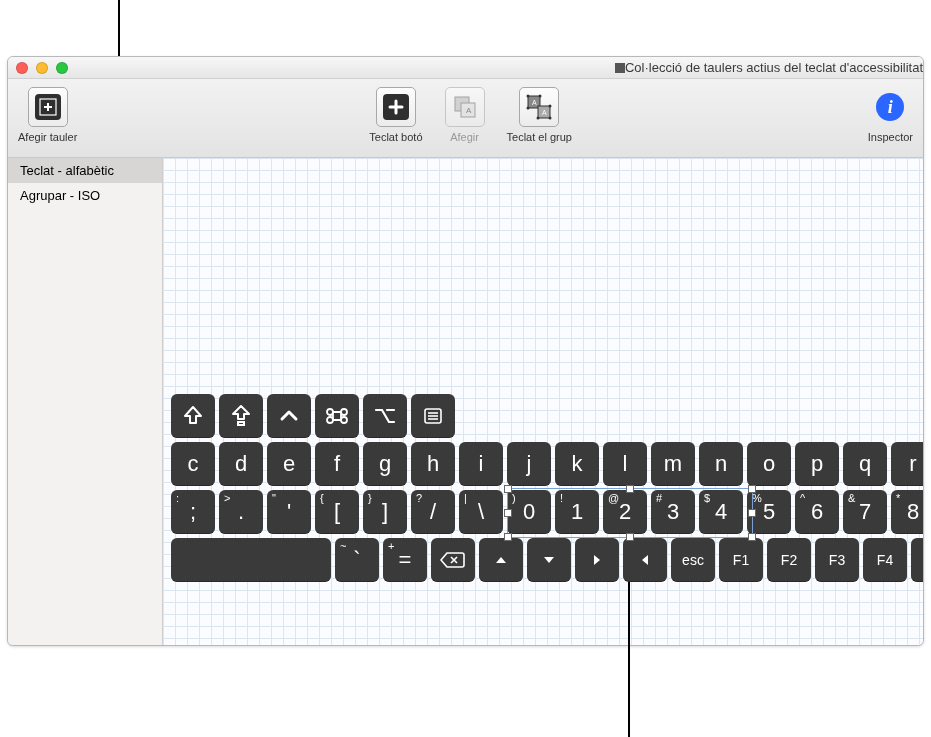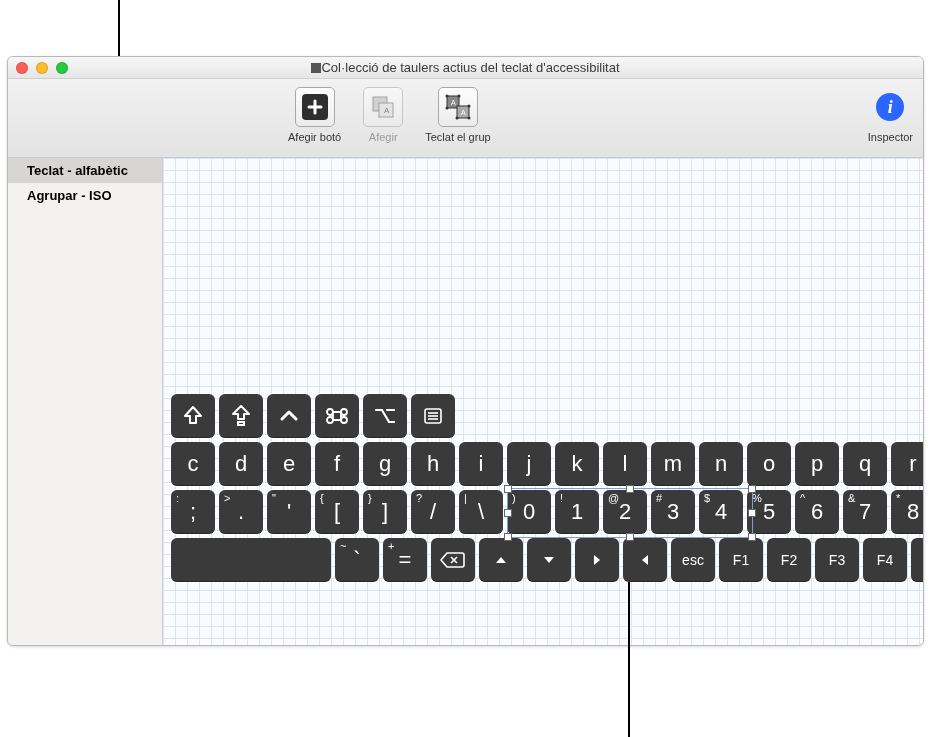--- a/index.html
+++ b/index.html
@@ -10,36 +10,36 @@
   .callout-bottom { position: absolute; left: 628px; top: 582px; width: 2px; height: 155px; background: #000; }
 
   .window { position: absolute; left: 7px; top: 56px; width: 917px; height: 590px; border: 1px solid #b8b8b8; border-radius: 6px; overflow: hidden; background: #ececec; box-shadow: 0 1px 3px rgba(0,0,0,.15); }
 
   .titlebar { height: 22px; background: linear-gradient(#f7f7f7,#e6e6e6); border-bottom: 1px solid #d0d0d0; display: flex; align-items: center; position: relative; }
   .traffic { display: flex; gap: 8px; margin-left: 8px; }
   .dot { width: 12px; height: 12px; border-radius: 50%; border: 0.5px solid rgba(0,0,0,.15); }
   .dot.red { background: #ff5f57; }
   .dot.yellow { background: #febc2e; }
   .dot.green { background: #28c840; }
-  .titlecenter { position: absolute; left: 0; right: 0; text-align: center; font-size: 13px; color: #3a3a3a; display: flex; align-items: center; justify-content: center; pointer-events: none; }
+  .titlecenter { position: absolute; left: 0; right: 0; text-align: center; font-size: 13px; color: #3a3a3a; display: flex; align-items: center; justify-content: flex-end; pointer-events: none; }
   .titleicon { width: 10px; height: 10px; background: #555; display: inline-block; }
 
   .toolbar { height: 79px; background: linear-gradient(#f2f2f2,#e3e3e3); border-bottom: 1px solid #c8c8c8; display: flex; align-items: flex-start; padding: 8px 10px 0 10px; }
   .toolbtn { display: flex; flex-direction: column; align-items: center; font-size: 11px; color: #333; margin-right: 22px; cursor: default; }
   .toolbtn .iconbox { width: 40px; height: 40px; border: 1px solid #a8a8a8; border-radius: 5px; background: linear-gradient(#fdfdfd,#ececec); display: flex; align-items: center; justify-content: center; margin-bottom: 4px; }
   .toolbtn .iconinner { width: 26px; height: 26px; background: #2f2f2f; border-radius: 4px; display: flex; align-items: center; justify-content: center; color: #fff; }
   .toolbtn.disabled { color: #9a9a9a; }
   .toolbtn.disabled .iconbox { opacity: .55; }
   .spacer-flex { flex: 1; }
   .infobtn .circle { width: 28px; height: 28px; border-radius: 50%; background: #2a66ff; color: #fff; font-family: Georgia, serif; font-style: italic; font-weight: bold; font-size: 18px; display: flex; align-items: center; justify-content: center; }
   .infobtn { margin-right: 0; }
 
   .content { display: flex; height: calc(100% - 101px); }
   .sidebar { width: 155px; background: #f4f2f0; border-right: 1px solid #cfcfcf; }
-  .sideitem { padding: 5px 19px; font-size: 13px; cursor: default; font-weight: bold; }
+  .sideitem { padding: 5px 12px; font-size: 13px; cursor: default; }
   .sideitem.selected { background: #d8d6d4; }
 
   .canvas { flex: 1; position: relative; overflow: hidden; background:
     repeating-linear-gradient(#dce6f0 0 1px, transparent 1px 12px),
     repeating-linear-gradient(90deg,#dce6f0 0 1px, transparent 1px 12px),
     repeating-linear-gradient(#bcd0e4 0 1px, transparent 1px 60px),
     repeating-linear-gradient(90deg,#bcd0e4 0 1px, transparent 1px 60px),
     #fafcff;
   }
 
@@ -70,32 +70,43 @@
         <div class="dot yellow"></div>
         <div class="dot green"></div>
       </div>
       <div class="titlecenter">
         <span class="titleicon"></span>
         <span>Col·lecció de taulers actius del teclat d'accessibilitat</span>
       </div>
     </div>
 
     <div class="toolbar">
+      <div class="toolbtn">
+        <div class="iconbox">
+            <div class="iconinner">
+          <svg width="18" height="18" viewBox="0 0 18 18">
+                <rect x="1" y="1" width="16" height="16" fill="none" stroke="#fff" stroke-width="1.2"></rect>
+                <path d="M9 5v8M5 9h8" stroke="#fff" stroke-width="2"></path>
+              </svg>
+        </div>
+          </div>
+        <span>Afegir tauler</span>
+      </div>
 
       <div style="width:270px"></div>
 
       <div class="toolbtn">
         <div class="iconbox">
             <div class="iconinner">
           <svg width="16" height="16" viewBox="0 0 16 16">
                 <path d="M8 2v12M2 8h12" stroke="#fff" stroke-width="3" stroke-linecap="round"></path>
               </svg>
         </div>
           </div>
-        <span>Afegir botó</span>
+        <span>Teclat botó</span>
       </div>
 
       <div class="toolbtn disabled">
         <div class="iconbox" style="background:linear-gradient(#fdfdfd,#ececec)">
           <svg width="28" height="28" viewBox="0 0 28 28">
             <rect x="4" y="4" width="14" height="14" fill="#bbb" stroke="#666"></rect>
             <rect x="10" y="10" width="14" height="14" fill="#ddd" stroke="#666"></rect>
             <text x="15" y="20" font-size="8" fill="#333">A</text>
           </svg>
         </div>

